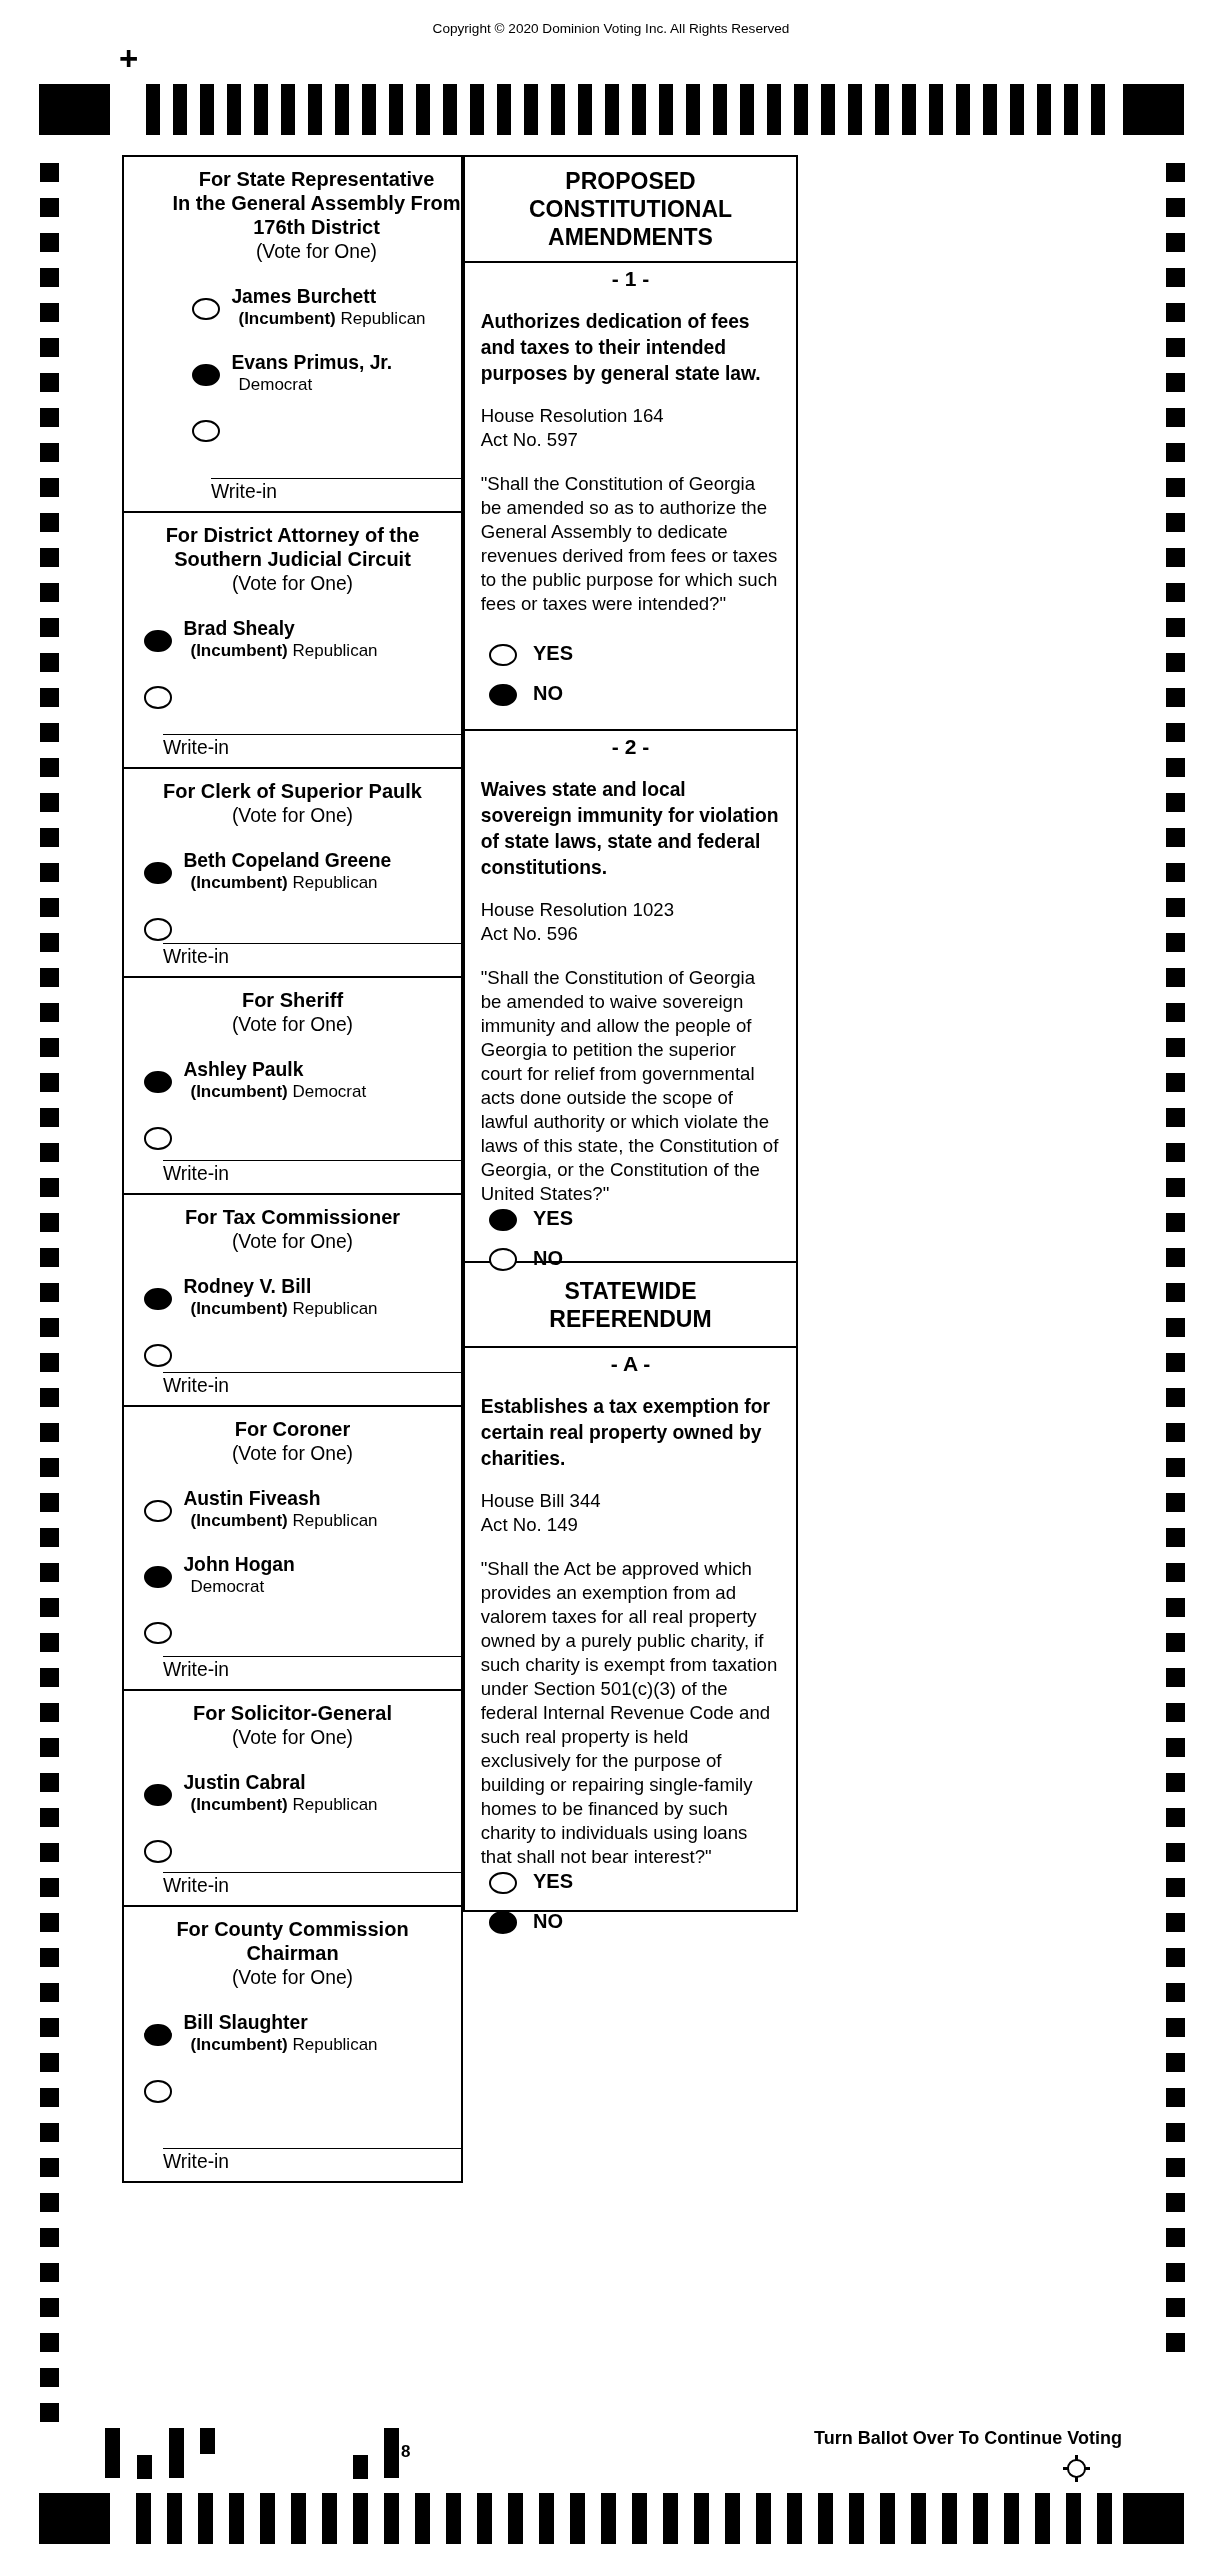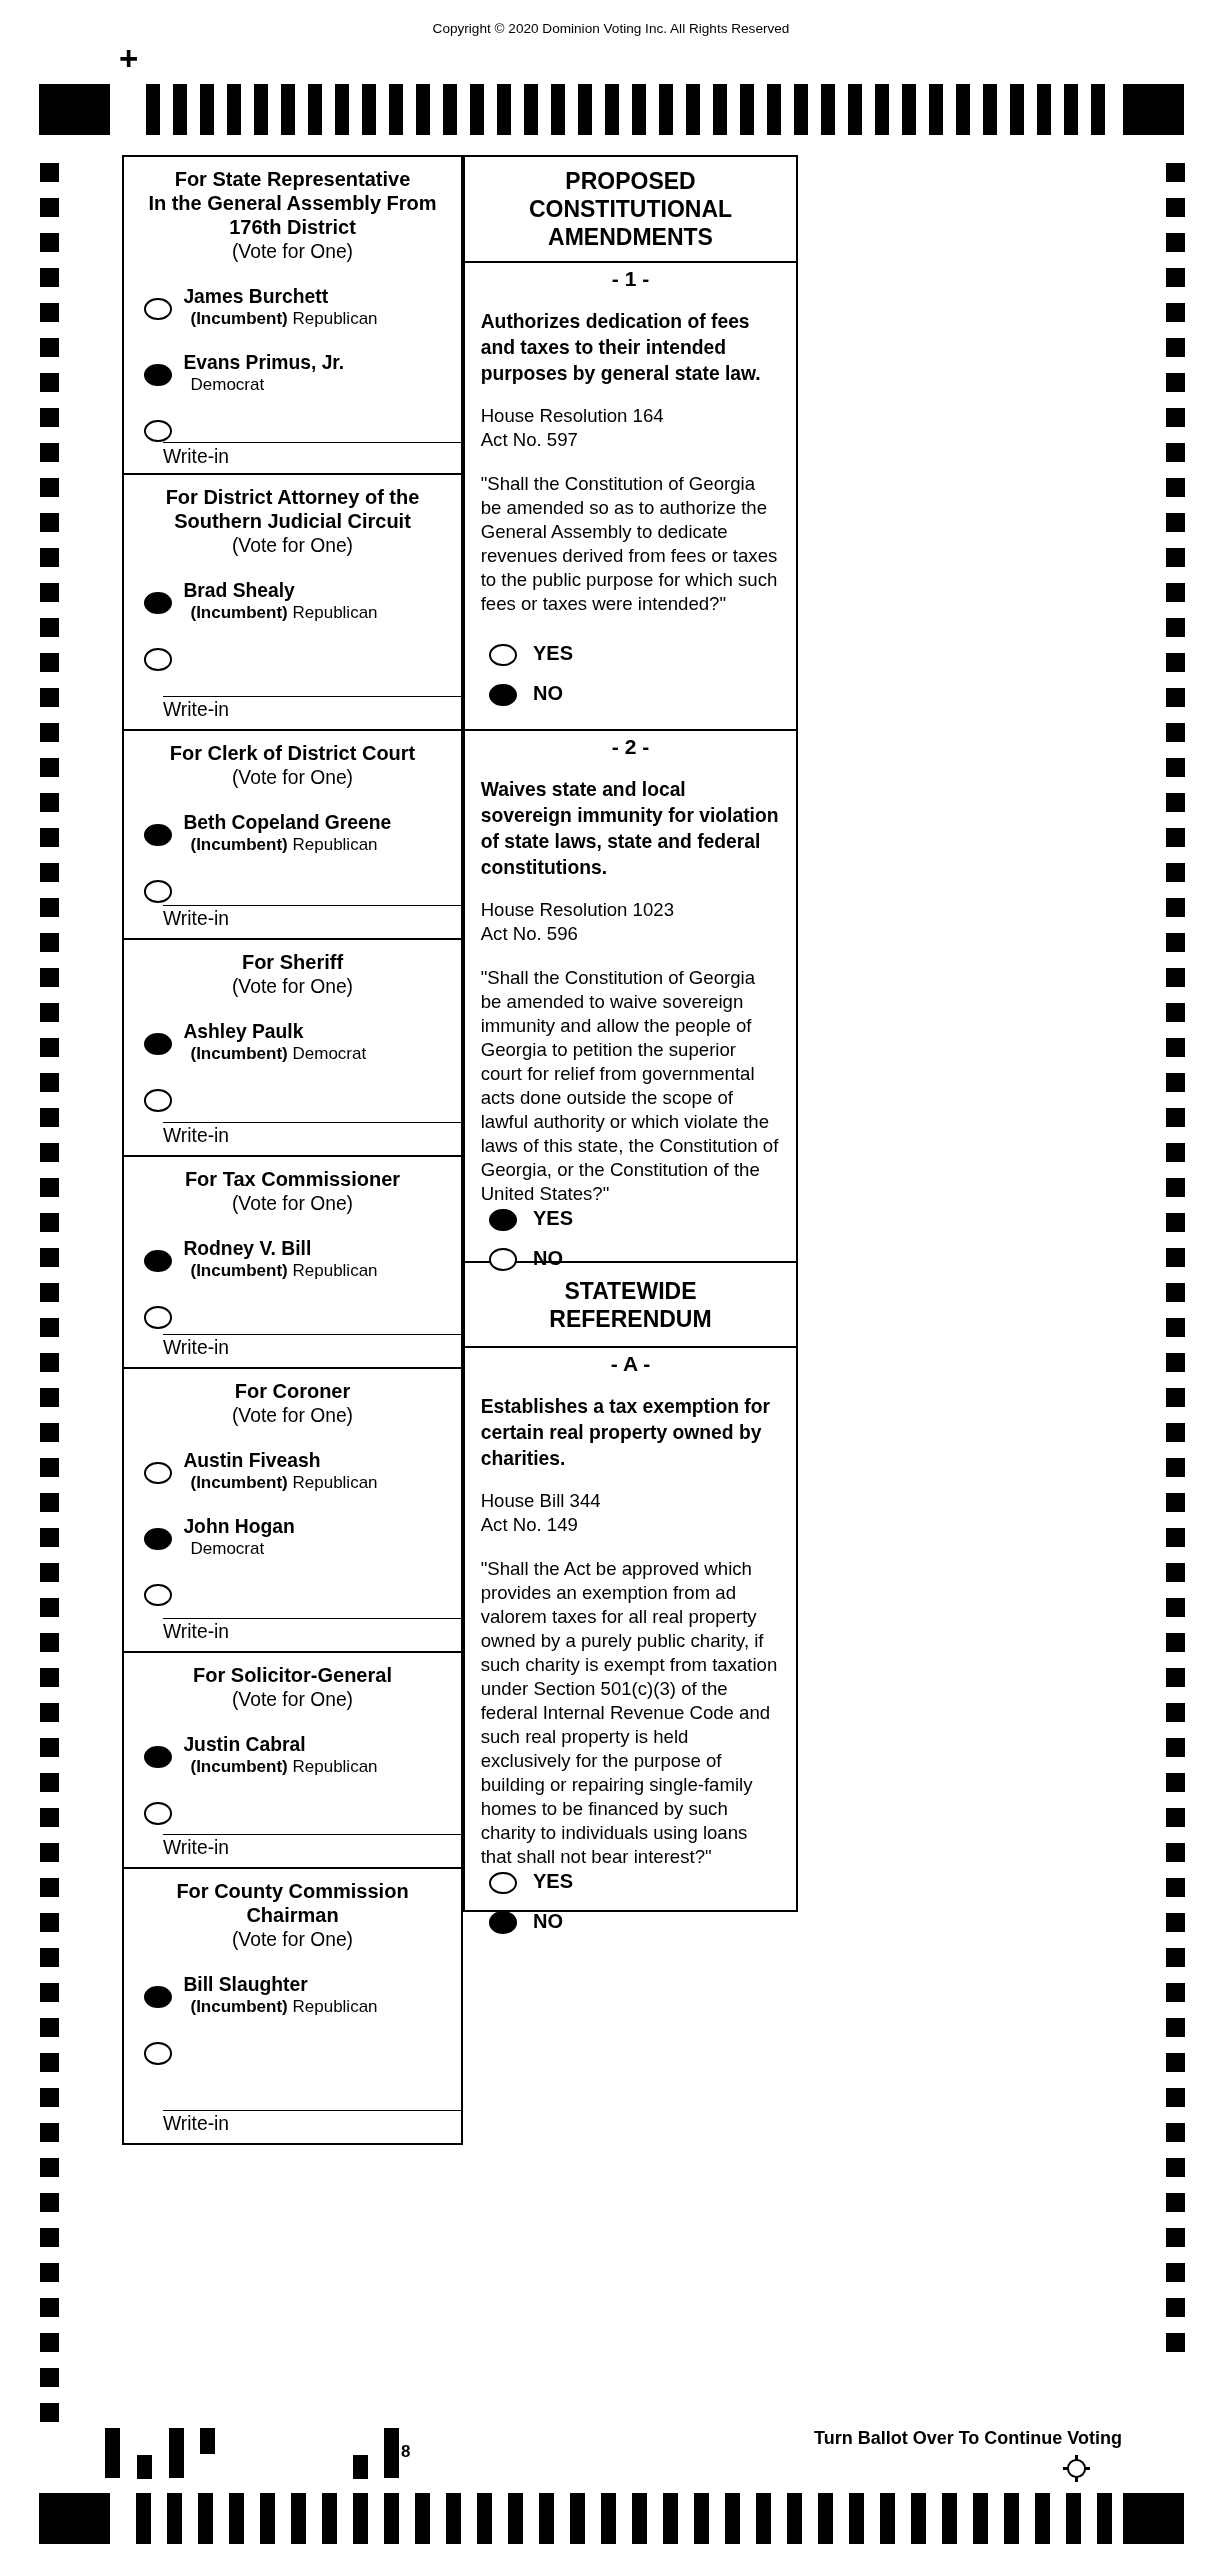--- a/index.html
+++ b/index.html
@@ -75,21 +75,21 @@
   <div class="tick-row top">
     <div class="tick-block"></div>
     <div class="tick-bars"></div>
     <div class="tick-block right"></div>
   </div>
 
   <div class="side-marks left"></div>
   <div class="side-marks right"></div>
 
   <div class="ballot-box" id="left-box">
-      <div class="contest" style="height: 318px;">
+      <div class="contest" style="height: 356px; padding-left: 48px;">
         <div>
           <div class="contest-title-line">For State Representative</div>
           <div class="contest-title-line">In the General Assembly From</div>
           <div class="contest-title-line">176th District</div>
           <div class="vote-instruction">(Vote for One)</div>
         </div>
         <div class="candidate-row">
           <div class="vote-bubble"></div>
           <div class="candidate-info">
             <div class="candidate-name">James Burchett</div>
@@ -127,21 +127,21 @@
         <div class="candidate-row">
           <div class="vote-bubble"></div>
         </div>
         <div class="write-in">
           <div class="write-in-line"></div>
           <div class="write-in-label">Write-in</div>
         </div>
       </div>
       <div class="contest" style="height: 209px;">
         <div>
-          <div class="contest-title-line">For Clerk of District Court</div>
+          <div class="contest-title-line">For Clerk of Superior Paulk</div>
           <div class="vote-instruction">(Vote for One)</div>
         </div>
         <div class="candidate-row">
           <div class="vote-bubble filled"></div>
           <div class="candidate-info">
             <div class="candidate-name">Beth Copeland Greene</div>
             <div class="candidate-party"><span class="incumbent-label">(Incumbent) </span><span>Republican</span></div>
           </div>
         </div>
         <div class="candidate-row">

